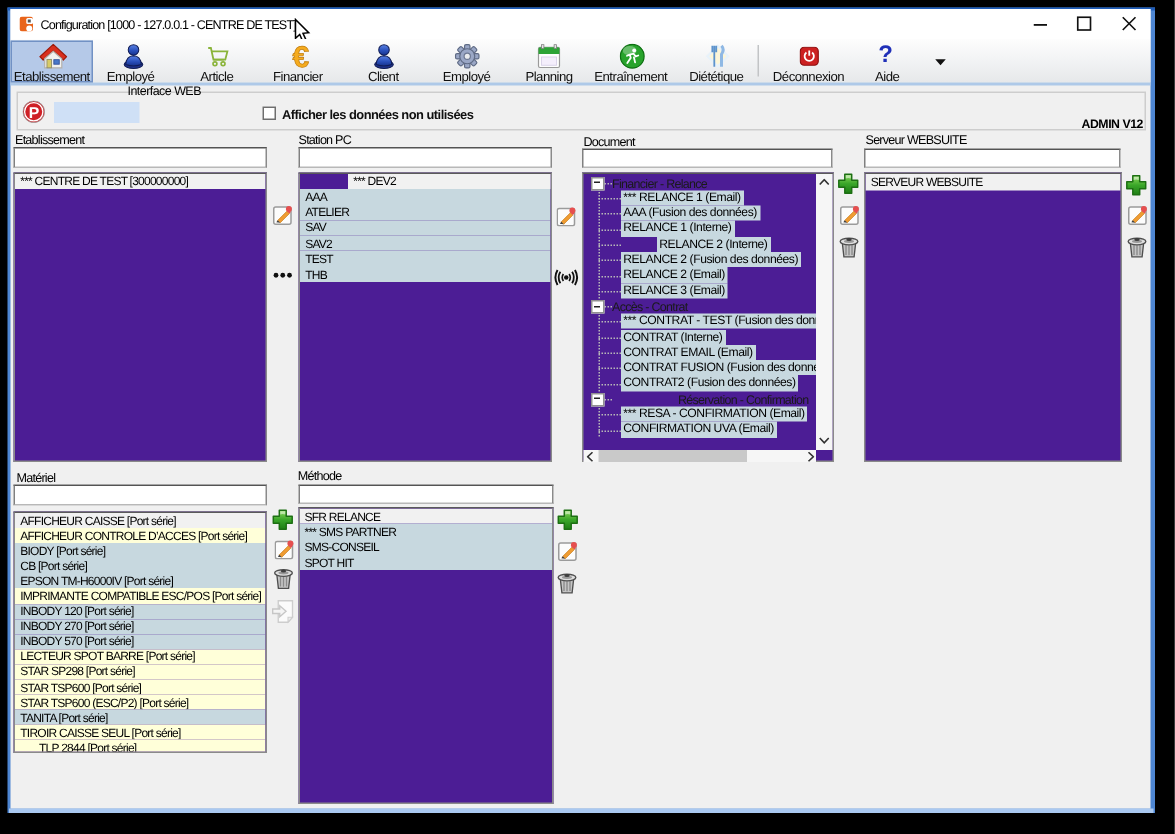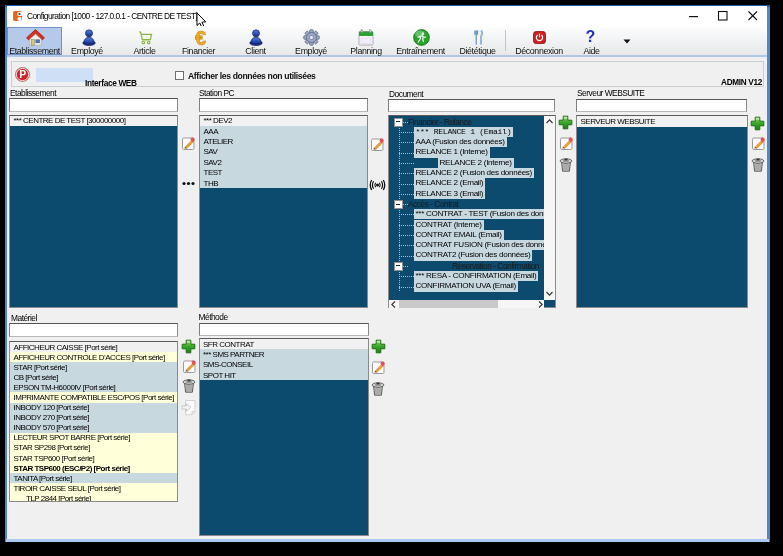--- a/index.html
+++ b/index.html
@@ -13,21 +13,21 @@
 #titlebar { left:7px; top:6px; width:760px; height:20px; background:#fff; }
 #title { left:27px; top:11px; font-size:8.4px; color:#000; letter-spacing:-0.55px;}
 #toolbar { left:7px; top:26px; width:760px; height:31px;
   background:linear-gradient(180deg,#fdfdfd 0%,#f4f5f6 40%,#e6e8ea 100%);
   border-bottom:2.5px solid #aec9e8; }
 .tbsel { left:7px; top:26.5px; width:55px; height:28px; background:#b5c9e8; border:1px solid #7191c4; }
 .tbl { position:absolute; top:45.5px; font-size:8.8px; color:#101010; text-align:center; width:70px; letter-spacing:-0.35px;}
 .tbsep { left:505px; top:30px; width:1px; height:21px; background:#c2c4c6; }
 .lbl { position:absolute; font-size:8.4px; color:#000; letter-spacing:-0.5px; }
 .inp { position:absolute; background:#fff; border:1px solid #8a8a8a; border-top-color:#545454; border-left-color:#808080; border-bottom-color:#b8b8b8;}
-.lb { position:absolute; background:#0c4a6e; border:1px solid #8a8a8a; border-top-color:#5a5a5a; overflow:hidden; }
+.lb { position:absolute; background:#4c1d95; border:1px solid #8a8a8a; border-top-color:#5a5a5a; overflow:hidden; }
 .row { position:relative; width:100%; font-size:8px; color:#000; padding-left:3.5px; letter-spacing:-0.5px; white-space:nowrap; overflow:hidden; display:flex; align-items:center;}
 .sel { background:#f1f1f1; }
 .blu { background:#c7d8df; }
 .yel { background:#ffffd9; }
 .icn { position:absolute; }
 .tstub { position:absolute; left:10px; width:15px; height:1px; border-top:1px dotted #b8b8b8; }
 .texp { position:absolute; left:5px; width:9px; height:9px; background:#fff; border:1px solid #919191; box-sizing:border-box; }
 .texp::after { content:""; position:absolute; left:1.5px; top:2.8px; width:4px; height:1px; background:#222; }
 .tdash { position:absolute; left:14px; width:5px; height:1px; border-top:1px dotted #b8b8b8; }
 .tptx { position:absolute; left:19.5px; height:10.3px; line-height:10.3px; font-size:8.3px; color:#1a1a1a; letter-spacing:-0.45px; white-space:nowrap; }
@@ -75,42 +75,42 @@
 <div class="tbl" style="left:556.5px;">Aide</div>
 
 <div class="abs" style="left:10.5px;top:60.5px;width:753px;height:26px;border:1px solid #cdcdcd;"></div>
 
 <svg class="icn" style="left:15px;top:67px" width="15" height="15" viewBox="0 0 15 15">
     <circle cx="7.5" cy="7.5" r="7.2" fill="#cf2026" stroke="#9d9d9d" stroke-width="0.6"></circle>
     <circle cx="7.5" cy="7.5" r="6.1" fill="none" stroke="#fff" stroke-width="0.9"></circle>
     <text x="7.7" y="11.4" font-family="Liberation Sans" font-size="10.5" font-weight="bold" fill="#fff" text-anchor="middle">P</text>
   </svg>
 <div class="abs" style="left:35.5px;top:67.5px;width:57px;height:14px;background:#cfe0f6;"></div>
-<div class="abs" style="left:41px;top:78px;font-size:8.3px;font-weight:bold;color:#000;letter-spacing:-0.35px;padding-left:44px;">Interface WEB</div>
+<div class="abs" style="left:41px;top:55px;font-size:8.3px;font-weight:normal;color:#000;letter-spacing:-0.35px;padding-left:44px;">Interface WEB</div>
 
 <div class="abs" style="left:175px;top:71px;width:9px;height:9px;background:#fff;border:1px solid #6e6e6e;"></div>
 <div class="abs" style="left:188px;top:71px;font-size:8.6px;font-weight:600;color:#101010;letter-spacing:-0.35px;">Afficher les données non utilisées</div>
 <div class="abs" style="right:21px;top:77.5px;font-size:8.2px;font-weight:bold;color:#000;letter-spacing:-0.3px;margin-left:40px;">ADMIN V12</div>
 
 <div class="lbl" style="left:10px;top:88px;">Etablissement</div>
 <div class="lbl" style="left:199px;top:88px;">Station PC</div>
 <div class="lbl" style="left:389px;top:88.5px;">Document</div>
 <div class="lbl" style="left:577px;top:88px;">Serveur WEBSUITE</div>
 
 <div class="inp" style="left:9px;top:98px;width:169px;height:14px;"></div>
 <div class="inp" style="left:199px;top:98px;width:169px;height:14px;"></div>
 <div class="inp" style="left:388px;top:98.5px;width:167px;height:13.5px;"></div>
 <div class="inp" style="left:576px;top:98.5px;width:171px;height:13.5px;"></div>
 
 <div class="lb" style="left:9px;top:114.5px;width:169px;height:193.5px;">
 <div class="row sel" style="height:10.4px;">*** CENTRE DE TEST [300000000]</div>
 </div>
 
 <div class="lb" style="left:199px;top:114.5px;width:169px;height:193.5px;">
-<div class="row sel" style="height:10.4px;">*** DEV2</div>
+<div class="row sel" style="height:10.4px;margin-left:32px;">*** DEV2</div>
 <div class="row blu" style="height:10.4px;">AAA</div>
 <div class="row blu" style="height:10.4px;">ATELIER</div>
 <div class="row blu" style="height:10.4px;">SAV</div>
 <div class="row blu" style="height:10.4px;">SAV2</div>
 <div class="row blu" style="height:10.4px;">TEST</div>
 <div class="row blu" style="height:10.4px;">THB</div>
 </div>
 
 <div class="lb" id="treebox" style="left:387.5px;top:114.5px;width:168.5px;height:193.5px;"></div>
 <div class="abs" id="treevp" style="left:388.5px;top:115.5px;width:155px;height:176px;overflow:hidden;">
@@ -132,21 +132,21 @@
 <div class="tstub" style="top:181.3px;"></div>
 <div class="texp" style="top:2px;"></div>
 <div class="tdash" style="top:6.2px;"></div>
 <div class="tptx" style="top:1px;">Financier - Relance</div>
 <div class="texp" style="top:84.4px;"></div>
 <div class="tdash" style="top:88.6px;"></div>
 <div class="tptx" style="top:83.4px;">Accès - Contrat</div>
 <div class="texp" style="top:146.2px;"></div>
 <div class="tdash" style="top:150.4px;"></div>
 <div class="tptx" style="top:145.2px;padding-left:44px;">Réservation - Confirmation</div>
-<div class="tctx" style="top:11.3px;font-family:Liberation Mono, monospace;">*** RELANCE 1 (Email)</div>
+<div class="tctx" style="top:11.3px;">*** RELANCE 1 (Email)</div>
 <div class="tctx" style="top:21.6px;">AAA (Fusion des données)</div>
 <div class="tctx" style="top:31.9px;">RELANCE 1 (Interne)</div>
 <div class="tctx" style="top:42.2px;margin-left:24px;">RELANCE 2 (Interne)</div>
 <div class="tctx" style="top:52.5px;">RELANCE 2 (Fusion des données)</div>
 <div class="tctx" style="top:62.8px;">RELANCE 2 (Email)</div>
 <div class="tctx" style="top:73.1px;">RELANCE 3 (Email)</div>
 <div class="tctx" style="top:93.7px;">*** CONTRAT - TEST (Fusion des données)</div>
 <div class="tctx" style="top:104px;">CONTRAT (Interne)</div>
 <div class="tctx" style="top:114.3px;">CONTRAT EMAIL (Email)</div>
 <div class="tctx" style="top:124.6px;">CONTRAT FUSION (Fusion des données)</div>
@@ -179,39 +179,39 @@
 
 <div class="lbl" style="left:11px;top:312.5px;">Matériel</div>
 <div class="lbl" style="left:198.5px;top:312px;">Méthode</div>
 
 <div class="inp" style="left:9px;top:322.5px;width:169px;height:14px;"></div>
 <div class="inp" style="left:198.5px;top:322.5px;width:170px;height:13.5px;"></div>
 
 <div class="lb" style="left:9px;top:341px;width:169px;height:161px;">
 <div class="row sel" style="height:10.1px;">AFFICHEUR CAISSE [Port série]</div>
 <div class="row yel" style="height:10.1px;">AFFICHEUR CONTROLE D’ACCES [Port série]</div>
-<div class="row blu" style="height:10.1px;">STAR [Port série]</div>
+<div class="row blu" style="height:10.1px;">BIODY [Port série]</div>
 <div class="row blu" style="height:10.1px;">CB [Port série]</div>
 <div class="row blu" style="height:10.1px;">EPSON TM-H6000IV [Port série]</div>
 <div class="row yel" style="height:10.1px;">IMPRIMANTE COMPATIBLE ESC/POS [Port série]</div>
 <div class="row blu" style="height:10.1px;">INBODY 120 [Port série]</div>
 <div class="row blu" style="height:10.1px;">INBODY 270 [Port série]</div>
 <div class="row blu" style="height:10.1px;">INBODY 570 [Port série]</div>
 <div class="row yel" style="height:10.1px;">LECTEUR SPOT BARRE [Port série]</div>
 <div class="row yel" style="height:10.1px;">STAR SP298 [Port série]</div>
 <div class="row yel" style="height:10.1px;">STAR TSP600 [Port série]</div>
-<div class="row yel" style="height:10.1px;font-weight:bold;">STAR TSP600 (ESC/P2) [Port série]</div>
+<div class="row yel" style="height:10.1px;">STAR TSP600 (ESC/P2) [Port série]</div>
 <div class="row blu" style="height:10.1px;">TANITA [Port série]</div>
 <div class="row yel" style="height:10.1px;">TIROIR CAISSE SEUL [Port série]</div>
 <div class="row yel" style="height:10.1px;padding-left:16px;">TLP 2844 [Port série]</div>
 <div class="row yel" style="height:10.1px;">TM-T20 [Port série]</div>
 </div>
 
 <div class="lb" style="left:198.5px;top:338px;width:170px;height:197.5px;">
-<div class="row sel" style="height:10.3px;">SFR CONTRAT</div>
+<div class="row sel" style="height:10.3px;">SFR RELANCE</div>
 <div class="row blu" style="height:10.3px;">*** SMS PARTNER</div>
 <div class="row blu" style="height:10.3px;">SMS-CONSEIL</div>
 <div class="row blu" style="height:10.3px;">SPOT HIT</div>
 </div>
 
 <svg style="position:absolute;width:0;height:0">
     <defs>
 <linearGradient id="gr" x1="0" y1="0" x2="0" y2="1">
         <stop offset="0" stop-color="#8ed95c"></stop>
         <stop offset="0.5" stop-color="#3aa629"></stop>

